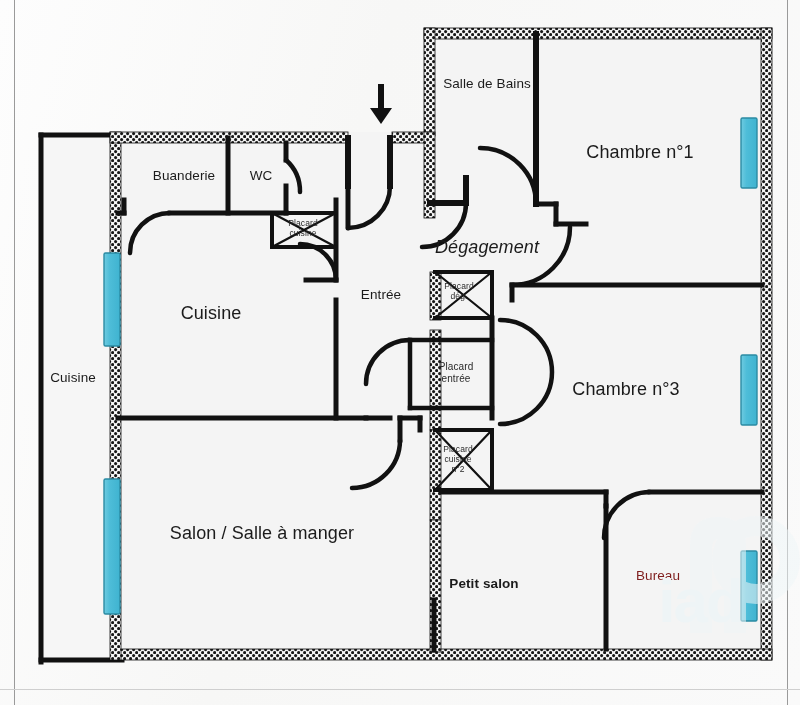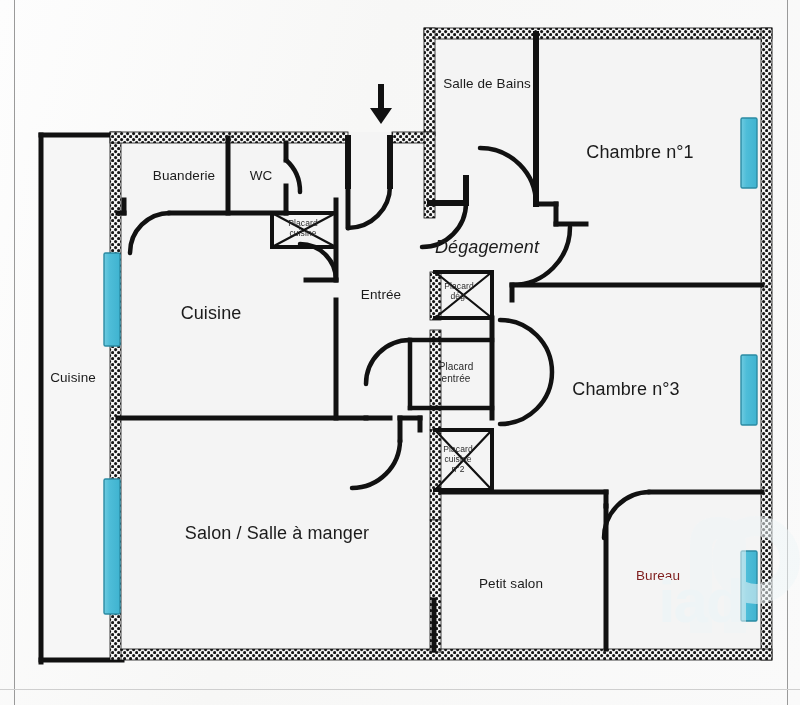--- a/index.html
+++ b/index.html
@@ -262,22 +262,22 @@
 
     <div class="room-label lbl-md" style="left:73px;  top:377px;">Cuisine</div>
     <div class="room-label lbl-md" style="left:184px; top:175px;">Buanderie</div>
     <div class="room-label lbl-md" style="left:261px; top:175px;text-align:right;">WC</div>
     <div class="room-label lbl-lg" style="left:211px; top:313px;">Cuisine</div>
     <div class="room-label lbl-md" style="left:381px; top:294px;">Entrée</div>
     <div class="room-label lbl-md" style="left:487px; top:83px;">Salle de Bains</div>
     <div class="room-label lbl-lg" style="left:640px; top:152px;">Chambre n°1</div>
     <div class="room-label lbl-lg" style="left:487px; top:247px;font-style:italic;">Dégagement</div>
     <div class="room-label lbl-lg" style="left:626px; top:389px;">Chambre n°3</div>
-    <div class="room-label lbl-lg" style="left:277px; top:533px;">Salon / Salle à manger</div>
-    <div class="room-label lbl-md" style="left:511px; top:583px;">Petit salon</div>
+    <div class="room-label lbl-lg" style="left:262px; top:533px;">Salon / Salle à manger</div>
+    <div class="room-label lbl-md" style="left:484px; top:583px;font-weight:bold;">Petit salon</div>
     <div class="room-label lbl-md lbl-faded" style="left:658px; top:575px;">Bureau</div>
 
   </div>
 
   <div>
 
     <div class="room-label lbl-sm" style="left:303px; top:228px;">
       <span>Placard</span><br>
       <span>cuisine</span>
     </div>

